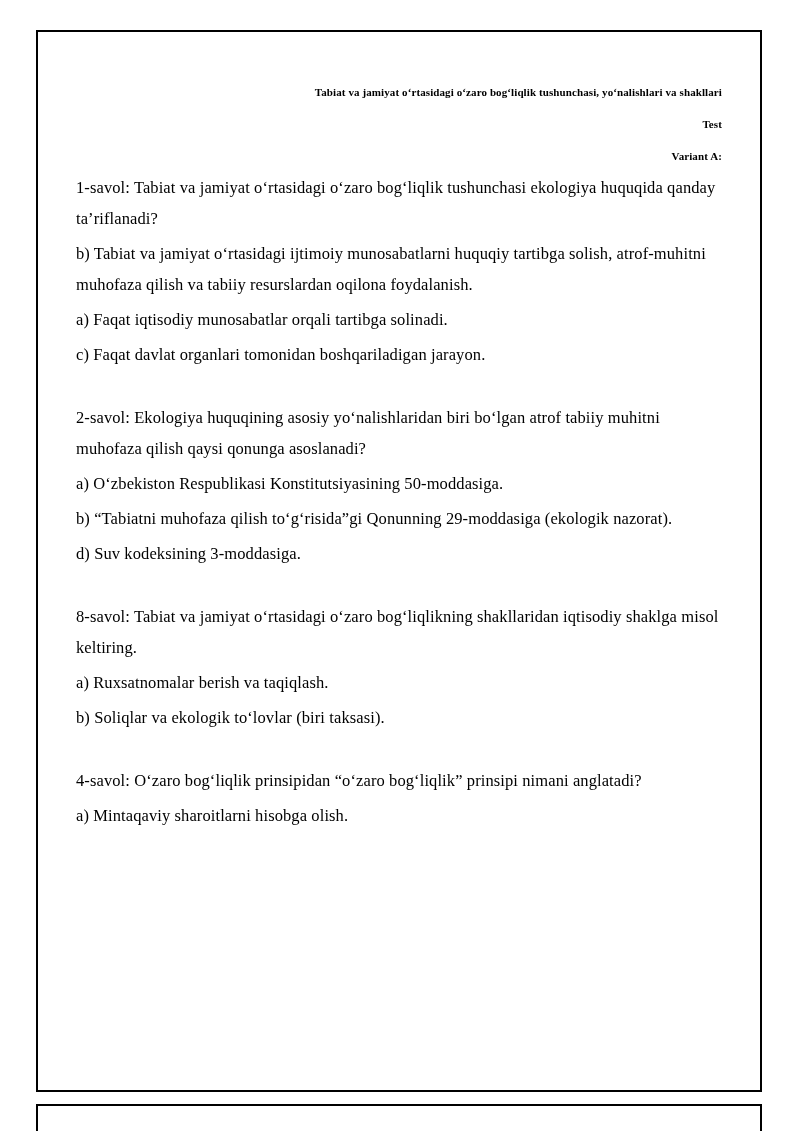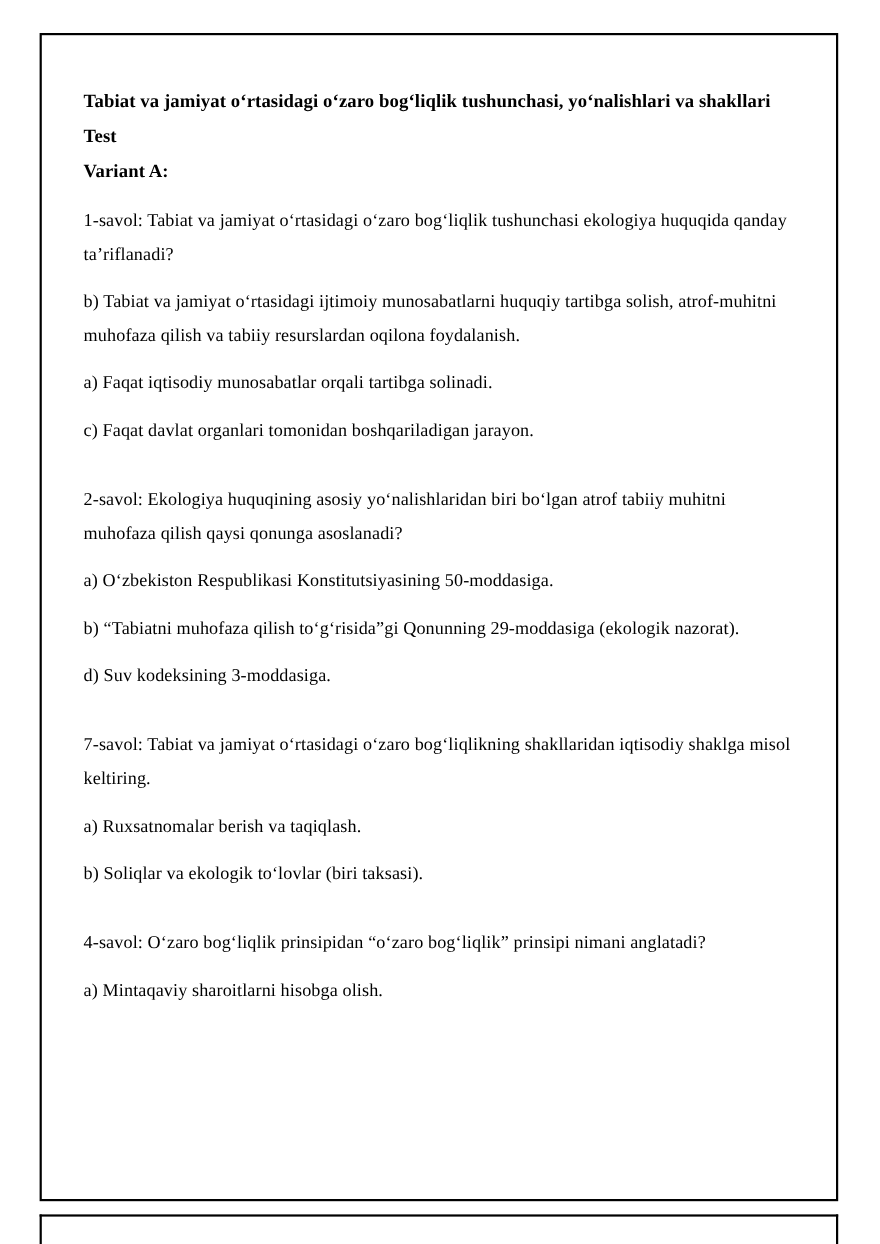--- a/index.html
+++ b/index.html
@@ -38,34 +38,34 @@
     border-bottom: none;
     box-sizing: border-box;
   }
   .content {
     padding: 44px 38px 0 38px;
     font-size: 16.5px;
     line-height: 31px;
     letter-spacing: 0.1px;
   }
   .heading {
-    text-align: left;
+    text-align: right;
     font-weight: bold;
     margin: 0;
-    font-size: 17px;
+    font-size: 11px;
     line-height: 32px;
   }
   .title {
     max-width: 648px;
     margin: 0 auto;
   }
   .question { margin: 0; }
   .question + .question { margin-top: 32px; }
   .question p {
-    margin: 12px 0 4px 0;
+    margin: 0 0 4px 0;
   }
 </style>
 </head>
 <body>
 
 <div class="page">
   <div class="frame">
     <div class="content">
 
       <p class="heading title">Tabiat va jamiyat o‘rtasidagi o‘zaro bog‘liqlik tushunchasi, yo‘nalishlari va shakllari</p>
@@ -80,21 +80,21 @@
       </section>
 
       <section class="question">
         <p>2-savol: Ekologiya huquqining asosiy yo‘nalishlaridan biri bo‘lgan atrof tabiiy muhitni muhofaza qilish qaysi qonunga asoslanadi?</p>
         <p>a) O‘zbekiston Respublikasi Konstitutsiyasining 50-moddasiga.</p>
         <p>b) “Tabiatni muhofaza qilish to‘g‘risida”gi Qonunning 29-moddasiga (ekologik nazorat).</p>
         <p>d) Suv kodeksining 3-moddasiga.</p>
       </section>
 
       <section class="question">
-        <p>7-savol: Tabiat va jamiyat o‘rtasidagi o‘zaro bog‘liqlikning shakllaridan iqtisodiy shaklga misol keltiring.</p>
+        <p>8-savol: Tabiat va jamiyat o‘rtasidagi o‘zaro bog‘liqlikning shakllaridan iqtisodiy shaklga misol keltiring.</p>
         <p>a) Ruxsatnomalar berish va taqiqlash.</p>
         <p>b) Soliqlar va ekologik to‘lovlar (biri taksasi).</p>
       </section>
 
       <section class="question">
         <p>4-savol: O‘zaro bog‘liqlik prinsipidan “o‘zaro bog‘liqlik” prinsipi nimani anglatadi?</p>
         <p>a) Mintaqaviy sharoitlarni hisobga olish.</p>
       </section>
 
     </div>

